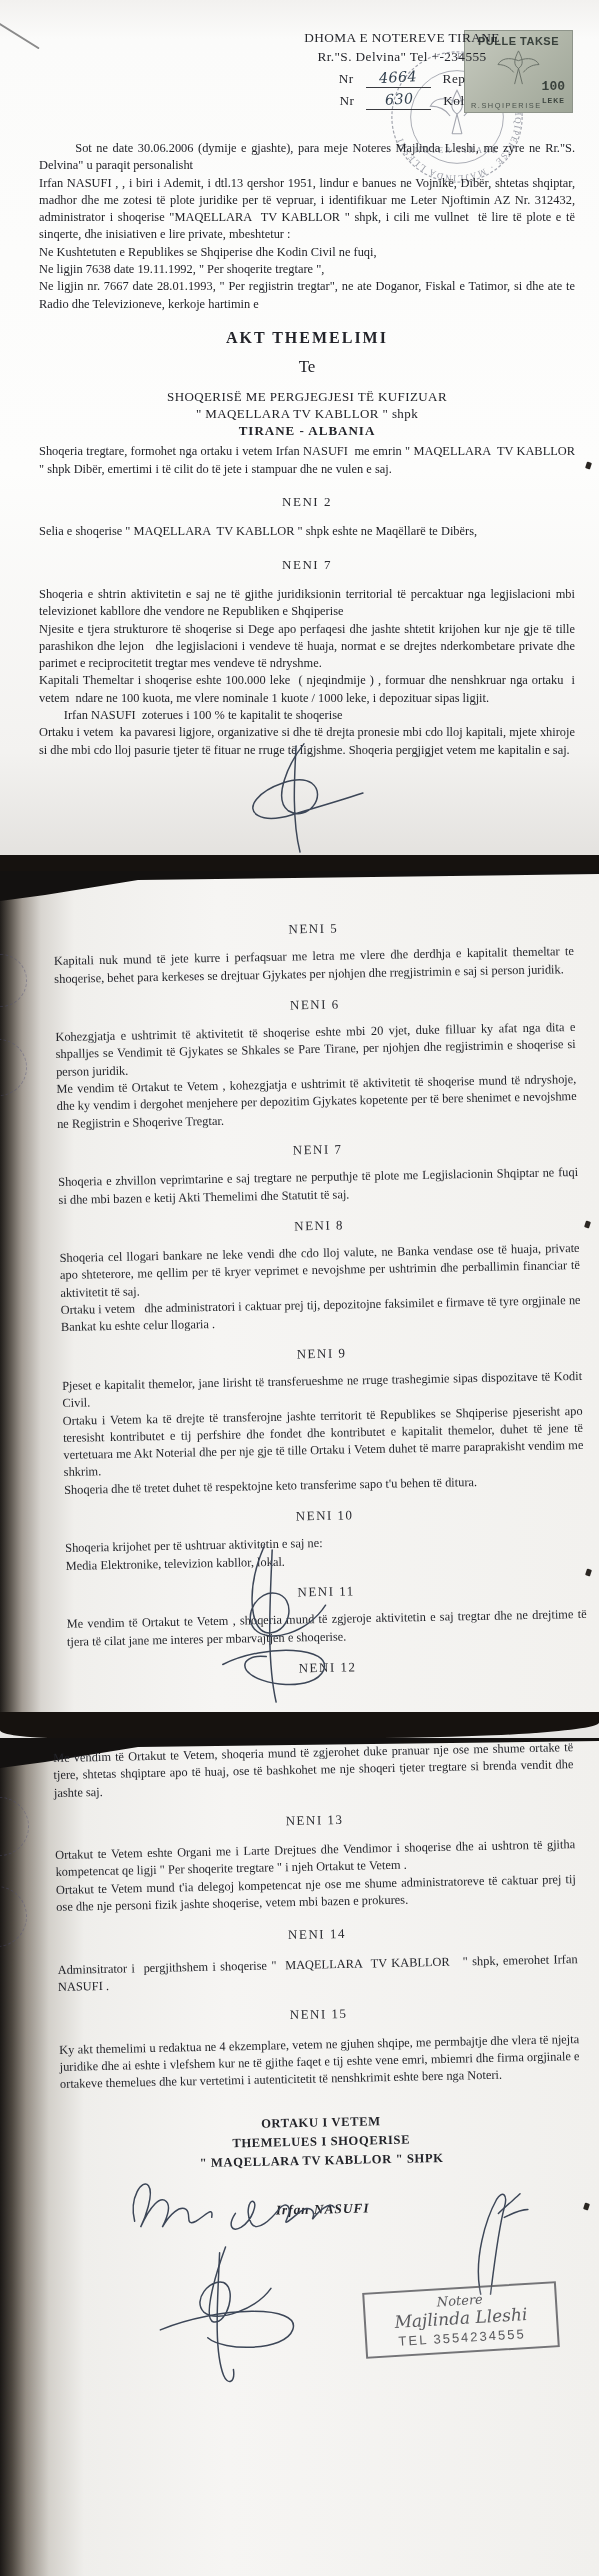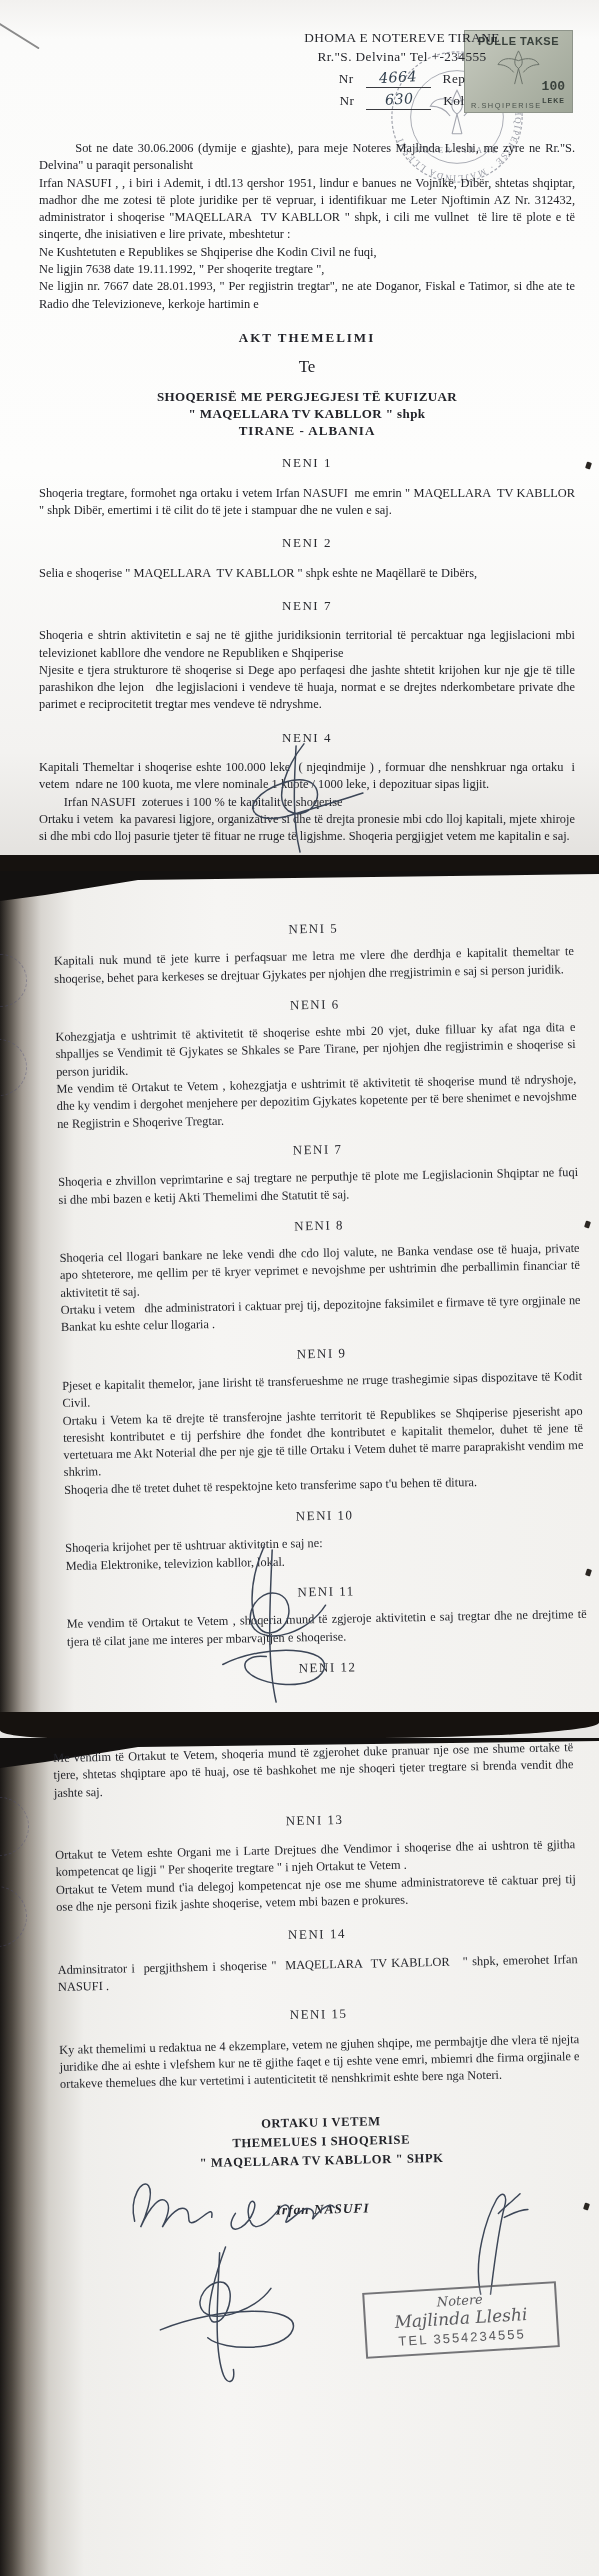--- a/index.html
+++ b/index.html
@@ -19,23 +19,23 @@
         clip-path:polygon(0 0,100% 0,100% 3px,138px 9px,45px 24px,0 30px);}
   .content{position:absolute;font-size:12.4px;line-height:17.3px;}
   .p1-content{top:140px;left:39px;right:24px;}
   .p2-content{top:41px;left:53px;right:26px;transform:rotate(-1.1deg);transform-origin:0 0;}
   .p3-content{top:12px;left:53px;right:26px;transform:rotate(-1.2deg);transform-origin:0 0;}
   .prewrap{white-space:pre-wrap;text-align:justify;}
   .article h3{text-align:center;font-size:13px;font-weight:normal;letter-spacing:1.5px;
               margin:15px 0 13px 0;color:#2a2b31;}
   .p2-content .article h3{margin:13px 0 11px 0;}
   .title-block{text-align:center;margin-top:16px;margin-bottom:4px;}
-  .title-block .t1{font-weight:bold;letter-spacing:2px;font-size:13px;text-align:center;}
+  .title-block .t1{font-weight:bold;letter-spacing:2px;font-size:16px;text-align:center;}
   .title-block .t2{font-size:17px;margin:12px 0;}
-  .title-block .t3,.title-block .t4{font-weight:bold;font-size:13px;letter-spacing:0.4px;}
+  .title-block .t3,.title-block .t4{font-weight:normal;font-size:13px;letter-spacing:0.4px;}
   .title-block .t5{font-weight:bold;font-size:13px;letter-spacing:1px;}
   
   .hdr{position:absolute;top:28px;left:239px;width:326px;text-align:center;
        font-size:13.3px;line-height:19px;letter-spacing:0.4px;color:#26272d;}
   .hdr .nr-row{display:flex;justify-content:center;align-items:flex-end;gap:12px;margin-top:2px;}
   .nr-line{display:inline-block;min-width:65px;border-bottom:1px solid #3a3b40;text-align:center;}
   .hand{font-style:italic;font-family:"DejaVu Serif",serif;font-size:14.3px;color:#32404e;
         display:inline-block;transform:rotate(-3deg);}
   
   .tax-stamp{position:absolute;top:30px;right:26px;width:109px;height:83px;
@@ -134,37 +134,35 @@
       <div class="title-block">
         <div class="t1">AKT  THEMELIMI</div>
         <div class="t2">Te</div>
         <div class="t3">SHOQERISË ME PERGJEGJESI TË KUFIZUAR</div>
         <div class="t4">" MAQELLARA  TV KABLLOR " shpk</div>
         <div class="t5">TIRANE - ALBANIA</div>
       </div>
       <div>
 
           <div class="article">
-            <h3>NENI 1</h3>
             <div class="prewrap">Shoqeria tregtare, formohet nga ortaku i vetem Irfan NASUFI  me emrin " MAQELLARA  TV KABLLOR " shpk Dibër, emertimi i të cilit do të jete i stampuar dhe ne vulen e saj.</div>
           </div>
 
           <div class="article">
             <h3>NENI 2</h3>
             <div class="prewrap">Selia e shoqerise " MAQELLARA  TV KABLLOR " shpk eshte ne Maqëllarë te Dibërs,</div>
           </div>
 
           <div class="article">
             <h3>NENI 7</h3>
             <div class="prewrap">Shoqeria e shtrin aktivitetin e saj ne të gjithe juridiksionin territorial të percaktuar nga legjislacioni mbi televizionet kabllore dhe vendore ne Republiken e Shqiperise
 Njesite e tjera strukturore të shoqerise si Dege apo perfaqesi dhe jashte shtetit krijohen kur nje gje të tille parashikon dhe lejon   dhe legjislacioni i vendeve të huaja, normat e se drejtes nderkombetare private dhe parimet e reciprocitetit tregtar mes vendeve të ndryshme.</div>
           </div>
 
           <div class="article">
-            <h3>NENI 4</h3>
             <div class="prewrap">Kapitali Themeltar i shoqerise eshte 100.000 leke  ( njeqindmije ) , formuar dhe nenshkruar nga ortaku  i vetem  ndare ne 100 kuota, me vlere nominale 1 kuote / 1000 leke, i depozituar sipas ligjit.
         Irfan NASUFI  zoterues i 100 % te kapitalit te shoqerise
 Ortaku i vetem  ka pavaresi ligjore, organizative si dhe të drejta pronesie mbi cdo lloj kapitali, mjete xhiroje si dhe mbi cdo lloj pasurie tjeter të fituar ne rruge të ligjshme. Shoqeria pergjigjet vetem me kapitalin e saj.</div>
           </div>
         </div>
     </div>
 
     <svg class="sig" style="top:738px;left:209px;" width="183" height="116" viewBox="0 0 185 118">
       <path d="M96,6 C80,26 64,62 80,74 C100,86 120,58 104,46 C90,36 58,50 48,62 C36,76 52,88 84,78 C118,68 150,58 156,56"></path>
       <path d="M88,8 C86,44 84,84 92,116"></path>

